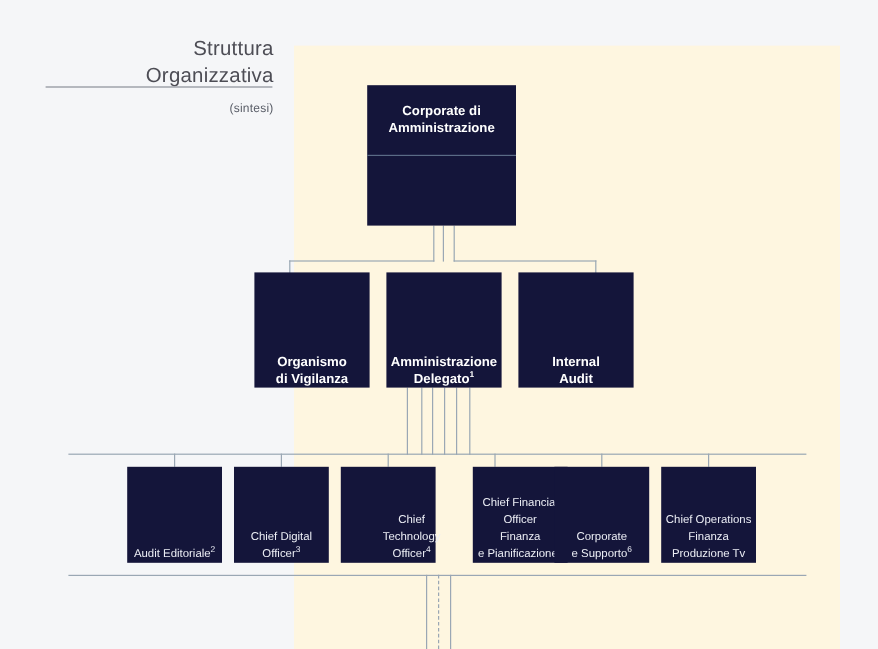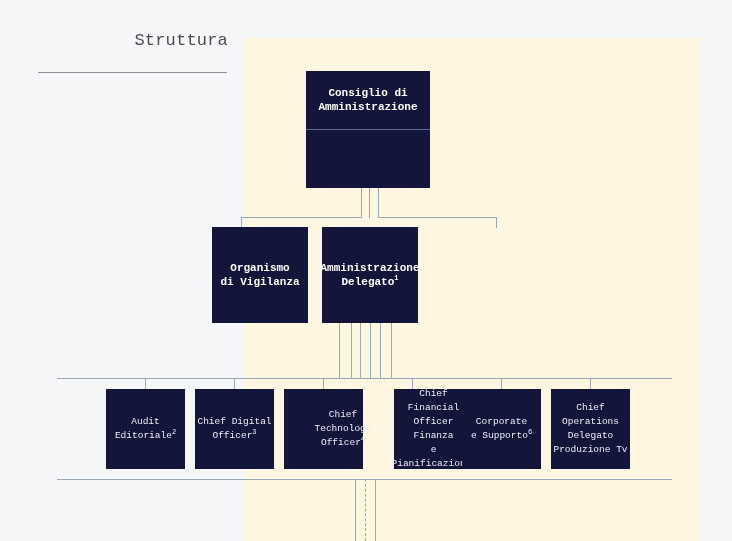--- a/index.html
+++ b/index.html
@@ -10,21 +10,20 @@
     width: 732px;
     height: 541px;
     background: #f5f6f8;
     font-family: "Liberation Sans", sans-serif;
     overflow: hidden;
   }
   #chart-root {
     position: relative;
     width: 732px;
     height: 491px;
-    font-family: Liberation Mono, monospace;
   }
 
   
   .cream-panel {
     position: absolute;
     left: 245px;
     top: 38px;
     width: 455px;
     height: 503px;
     background: #fef6e0;
@@ -82,21 +81,21 @@
   }
 
   
   .node {
     position: absolute;
     background: #14153a;
     color: #ffffff;
     display: flex;
     flex-direction: column;
     align-items: center;
-    justify-content: center;
+    justify-content: flex-end;
     text-align: center;
     box-sizing: border-box;
   }
   .node-text {
     line-height: 14px;
     white-space: pre-line;
   }
 
   
   .node-top {
@@ -169,22 +168,24 @@
 </style>
 </head>
 <body>
 
 <div id="chart-root">
 
   <div class="cream-panel"></div>
 
   <div class="title-block">
     <div class="title-line">Struttura</div>
+    <div class="title-line">Organizzativa</div>
   </div>
   <div class="title-rule"></div>
+  <div class="subtitle">(sintesi)</div>
 
   <div class="vline" style="left:361px; top:188px; height:30px;"></div>
   <div class="vline" style="left:369px; top:188px; height:30px;"></div>
   <div class="vline" style="left:378px; top:188px; height:30px;"></div>
 
   <div class="hline" style="left:241px; top:217px; width:121px;"></div>
   <div class="hline" style="left:378px; top:217px; width:119px;"></div>
 
   <div class="vline" style="left:241px; top:217px; height:11px;"></div>
   <div class="vline" style="left:496px; top:217px; height:11px;"></div>
@@ -204,35 +205,39 @@
   <div class="vline" style="left:412px; top:378px; height:11px;"></div>
   <div class="vline" style="left:501px; top:378px; height:11px;"></div>
   <div class="vline" style="left:590px; top:378px; height:11px;"></div>
 
   <div class="hline" style="left:57px; top:479px; width:615px;"></div>
   <div class="vline" style="left:355px; top:479px; height:62px;"></div>
   <div class="vline-dashed" style="left:365px; top:479px; height:62px;"></div>
   <div class="vline" style="left:375px; top:479px; height:62px;"></div>
 
   <div class="node node-top">
-    <div class="sect-a node-text">Consiglio di
+    <div class="sect-a node-text">Corporate di
 Amministrazione</div>
     <div class="sect-div"></div>
   </div>
 
   <div class="node node-r2 r2-a">
     <span class="node-text">Organismo
 di Vigilanza</span>
   </div>
 
   <div class="node node-r2 r2-b">
     <span class="node-text"><span>Amministrazione
 Delegato</span><sup>1</sup></span>
   </div>
 
+  <div class="node node-r2 r2-c">
+    <span class="node-text">Internal
+Audit</span>
+  </div>
 
   <div class="node node-r3 r3-0">
     <span class="node-text"><span>Audit Editoriale</span><sup>2</sup></span>
   </div>
 
   <div class="node node-r3 r3-1">
     <span class="node-text"><span>Chief Digital
 Officer</span><sup>3</sup></span>
   </div>
 
@@ -249,17 +254,17 @@
 e Pianificazione</span><sup>5</sup></span>
   </div>
 
   <div class="node node-r3 r3-4">
     <span class="node-text"><span>Corporate
 e Supporto</span><sup>6</sup></span>
   </div>
 
   <div class="node node-r3 r3-5">
     <span class="node-text"><span>Chief Operations
-Delegato
+Finanza
 Produzione Tv</span><sup></sup></span>
   </div>
 
 </div>
 
 </body></html>

